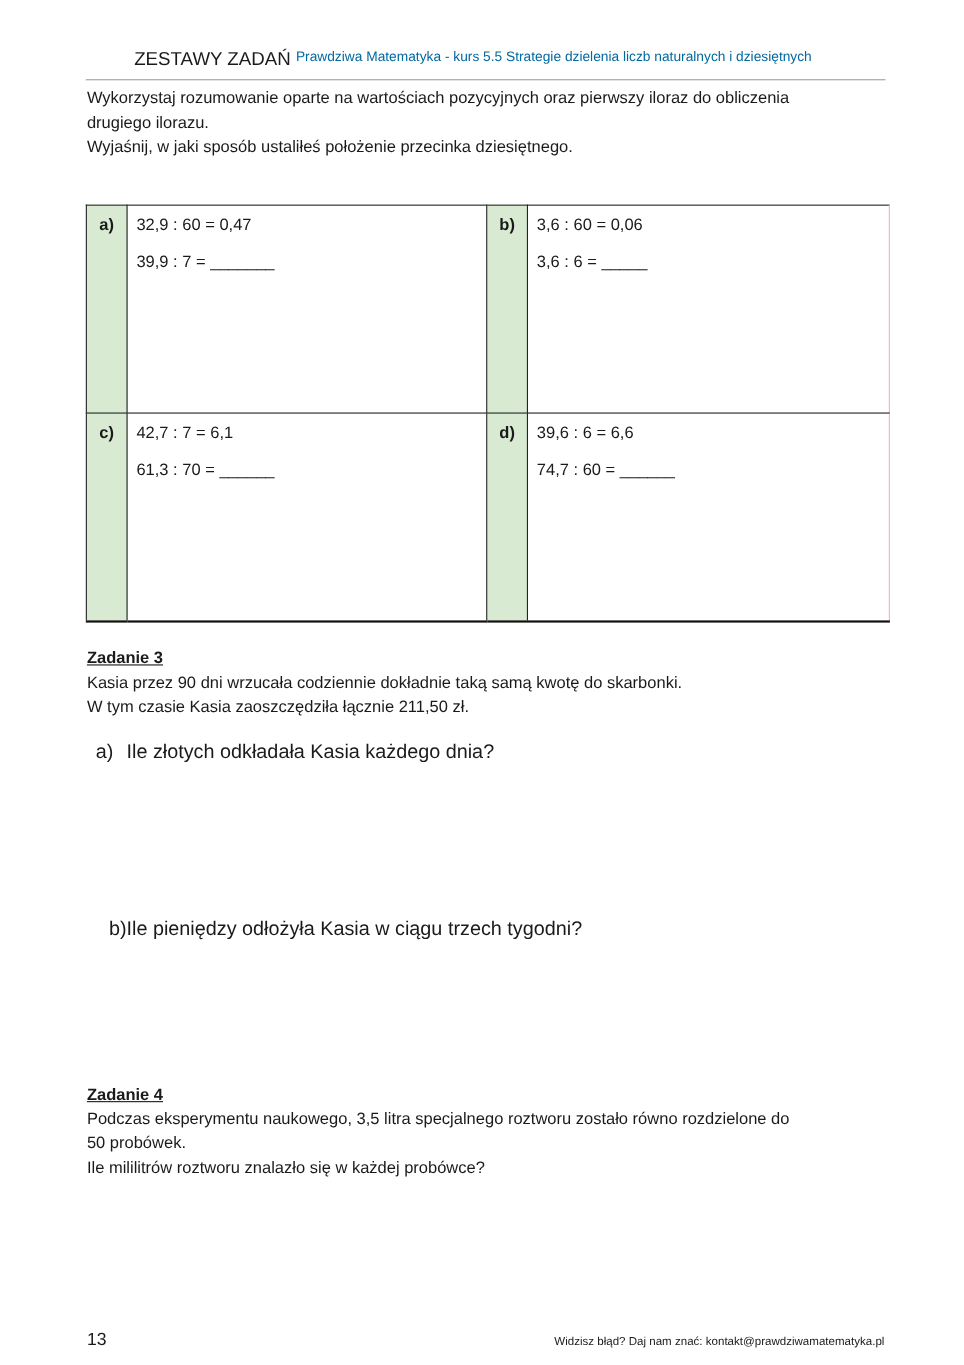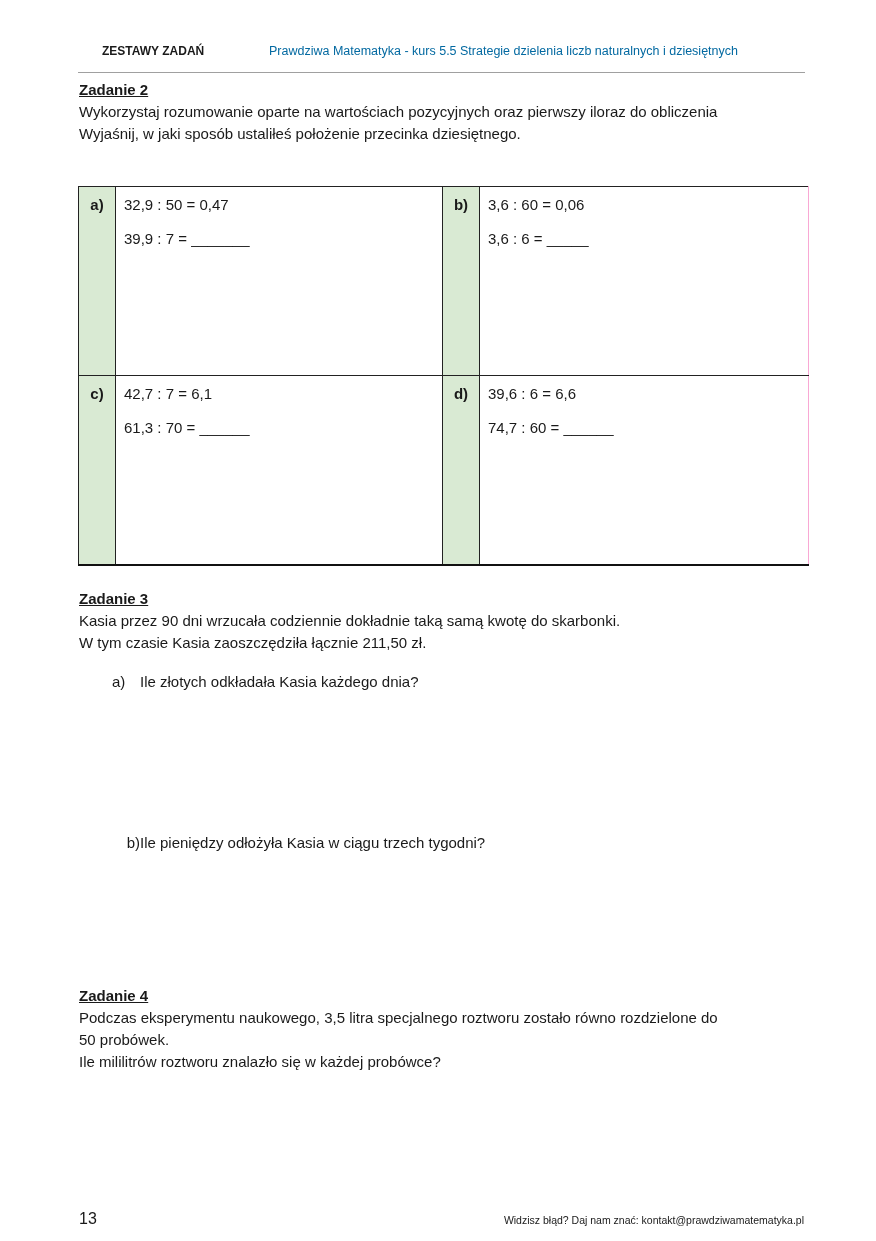--- a/index.html
+++ b/index.html
@@ -5,21 +5,21 @@
     html, body { margin: 0; padding: 0; background: #ffffff; }
     body {
       width: 876px; height: 1241px; position: relative; overflow: hidden;
       font-family: "Liberation Sans", sans-serif; color: #1a1a1a;
     }
     .header {
       position: absolute; left: 78px; top: 36px; width: 727px; height: 36px;
       border-bottom: 1px solid #a0a0a0;
     }
     .header-left {
-      position: absolute; left: 24px; top: 8px; font-size: 12px; font-weight: bold; color: #1a1a1a;
+      position: absolute; left: 44px; top: 8px; font-size: 17px; font-weight: normal; color: #1a1a1a;
     }
     .header-right {
       position: absolute; left: 191px; top: 8px; font-size: 12.5px; color: #0369a1; white-space: nowrap;
     }
     .task {
       position: absolute; left: 79px; width: 730px; font-size: 15px; line-height: 22px;
     }
     .task-title { font-weight: bold; text-decoration: underline; }
     .task p { margin: 0; }
     table.grid {
@@ -31,53 +31,53 @@
     }
     table.grid td.label {
       width: 36px; background: #d9ead3; text-align: center; font-weight: bold; font-size: 15px;
     }
     table.grid td.label span { display: block; padding-top: 9px; }
     table.grid td.content { font-size: 15px; }
     table.grid td.content .line1 { padding: 9px 0 0 8px; }
     table.grid td.content .line2 { padding: 17px 0 0 8px; }
     table.grid tr td:last-child { border-right: 1px solid #f9a8d4; }
     table.grid tr:last-child td { border-bottom: 2px solid #111; }
-    .sublist { position: absolute; left: 112px; font-size: 15px; }
+    .sublist { position: absolute; left: 87px; font-size: 18px; }
     .sublist .mark { display: inline-block; width: 28px; }
     .footer-page { position: absolute; left: 79px; top: 1210px; font-size: 16px; }
     .footer-note { position: absolute; right: 72px; top: 1214px; font-size: 10.5px; }
   </style>
 </head>
 <body>
 
 <div class="header">
   <span class="header-left">ZESTAWY ZADAŃ</span>
   <span class="header-right">Prawdziwa Matematyka - kurs 5.5 Strategie dzielenia liczb naturalnych i dziesiętnych</span>
 </div>
 
 <div class="task" style="top:79px;">
-  <p class="task-title">Zadanie 2</p>
   <p>Wykorzystaj rozumowanie oparte na wartościach pozycyjnych oraz pierwszy iloraz do obliczenia</p>
+  <p>drugiego ilorazu.</p>
   <p>Wyjaśnij, w jaki sposób ustaliłeś położenie przecinka dziesiętnego.</p>
 </div>
 
 <table class="grid">
   <colgroup>
     <col style="width:37px">
       <col style="width:327px">
       <col style="width:37px">
       <col style="width:329px">
   </colgroup>
   <tbody>
       <tr>
     <td class="label">
           <span>a)</span>
         </td>
     <td class="content">
-      <div class="line1">32,9 : 50 = 0,47</div>
+      <div class="line1">32,9 : 60 = 0,47</div>
       <div class="line2">39,9 : 7 = _______</div>
     </td>
     <td class="label">
           <span>b)</span>
         </td>
     <td class="content">
       <div class="line1">3,6 : 60 = 0,06</div>
       <div class="line2">3,6 : 6 = _____</div>
     </td>
   </tr>

